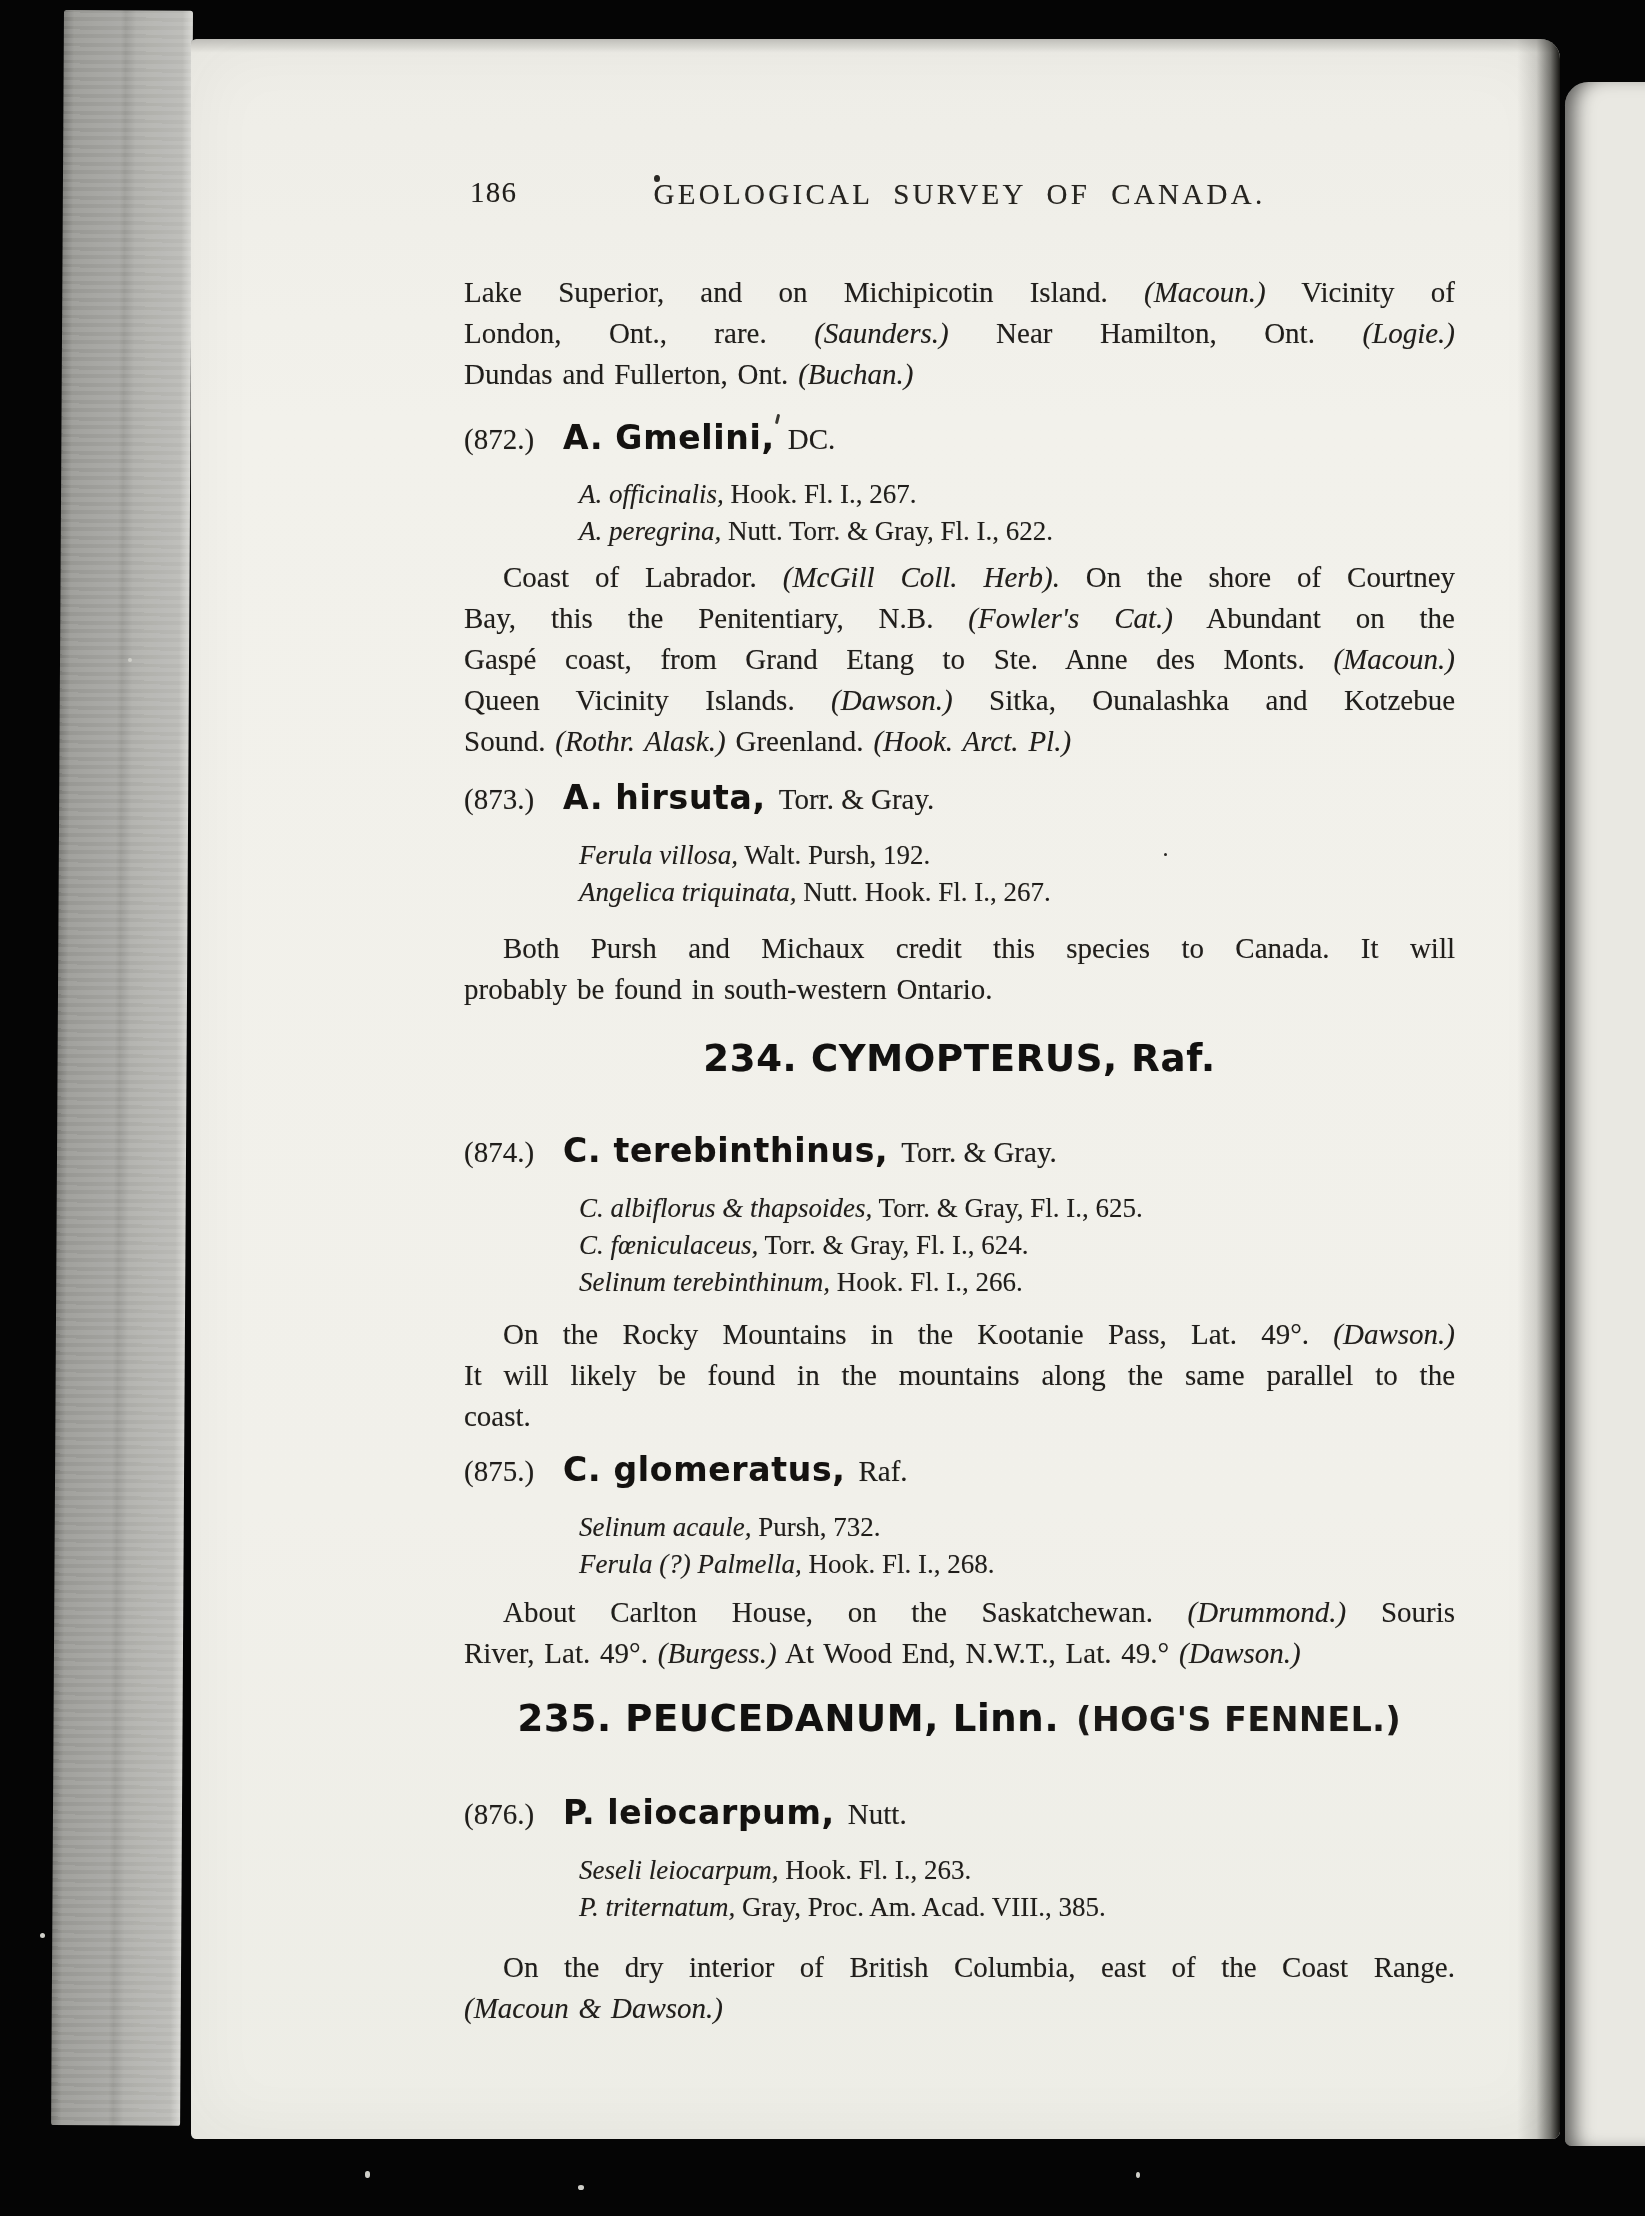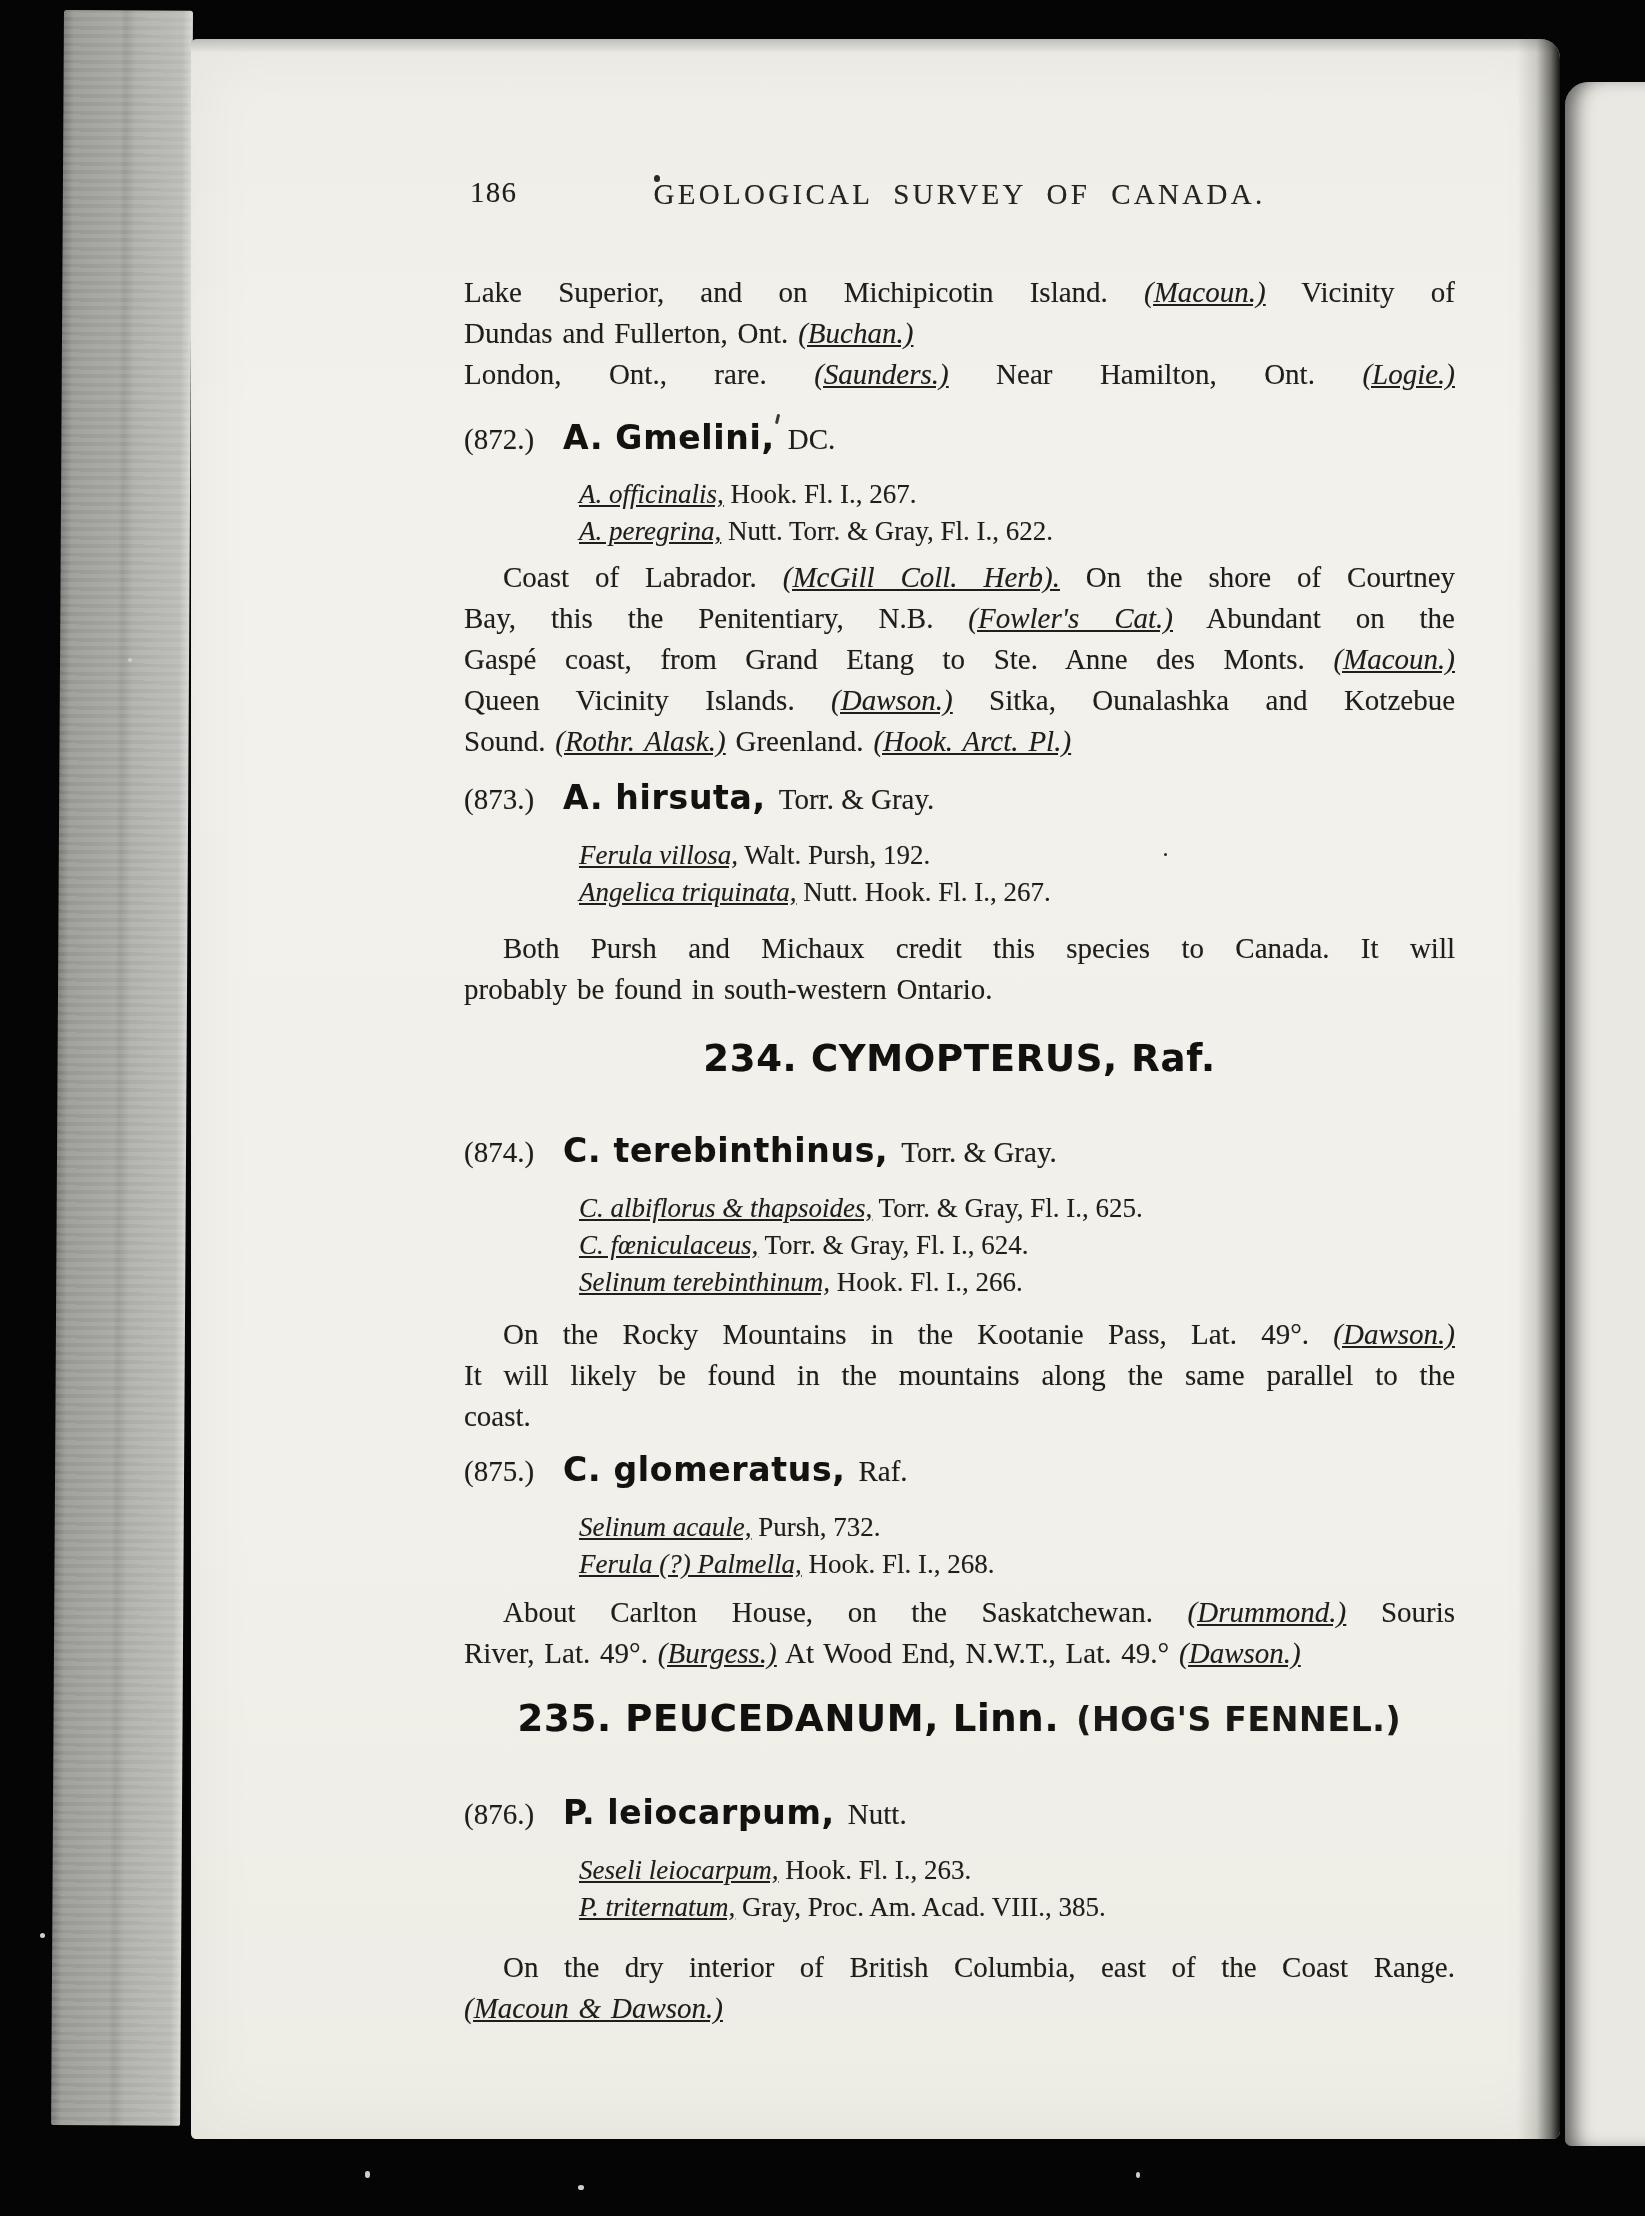--- a/index.html
+++ b/index.html
@@ -51,21 +51,21 @@
   .header-row{position:relative;height:39px;}
   .page-num{position:absolute;left:6px;top:2.6px;font-size:29px;letter-spacing:1.3px;}
   .running-title{
     text-align:center;font-size:29px;letter-spacing:3.3px;word-spacing:10.4px;
     padding-top:5.2px;color:#262420;
   }
   .para{font-size:29px;line-height:41px;word-spacing:2.6px;}
   .line{text-align:justify;text-align-last:justify;}
   .line.last{text-align-last:left;}
   .line.indent{text-indent:39px;}
-  .it{font-style:italic;text-decoration:underline;}
+  .it{font-style:italic;}
   .species{line-height:54px;white-space:nowrap;}
   .sp-num{font-size:29px;}
   .sp-name{
     font-family:"DejaVu Sans","Liberation Sans",sans-serif;
     font-weight:bold;font-size:33px;letter-spacing:0.7px;
     margin-left:29px;color:#141210;
   }
   .sp-auth{font-size:29px;margin-left:13px;}
   .synonyms{margin-left:115px;font-size:27px;line-height:37px;}
   .genus{text-align:center;line-height:46px;white-space:nowrap;}
@@ -116,22 +116,22 @@
   <div class="gutter-shadow"></div>
 
   <div class="text-col">
     <div class="header-row">
       <span class="page-num">186</span>
       <div class="running-title">GEOLOGICAL SURVEY OF CANADA.</div>
     </div>
     <div id="blocks">
         <div class="para">
           <div class="line"><span>Lake Superior, and on Michipicotin Island.  </span><span class="it">(Macoun.)</span><span>  Vicinity of</span></div>
+          <div class="line"><span>London, Ont., rare.  </span><span class="it">(Saunders.)</span><span>  Near Hamilton, Ont.  </span><span class="it">(Logie.)</span></div>
           <div class="line last"><span>Dundas and Fullerton, Ont.  </span><span class="it">(Buchan.)</span></div>
-          <div class="line"><span>London, Ont., rare.  </span><span class="it">(Saunders.)</span><span>  Near Hamilton, Ont.  </span><span class="it">(Logie.)</span></div>
         </div>
         <div class="species"><span class="sp-num">(872.)</span><span class="sp-name">A. Gmelini,</span><span class="sp-auth">DC.</span></div>
         <div class="synonyms">
           <div class="syn-line"><span class="it">A. officinalis,</span><span> Hook. Fl. I., 267.</span></div>
           <div class="syn-line"><span class="it">A. peregrina,</span><span> Nutt.  Torr. &amp; Gray, Fl. I., 622.</span></div>
         </div>
         <div class="para">
           <div class="line indent"><span>Coast of Labrador.  </span><span class="it">(McGill Coll. Herb).</span><span>  On the shore of Courtney</span></div>
           <div class="line"><span>Bay, this the Penitentiary, N.B.  </span><span class="it">(Fowler's Cat.)</span><span>  Abundant on the</span></div>
           <div class="line"><span>Gaspé coast, from Grand Etang to Ste. Anne des Monts.  </span><span class="it">(Macoun.)</span></div>

